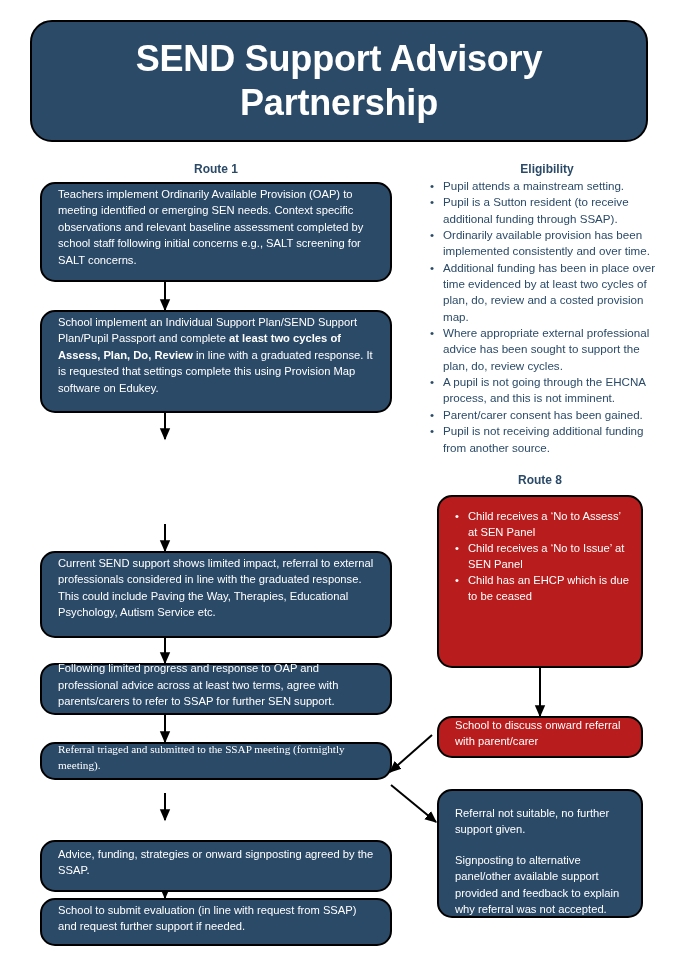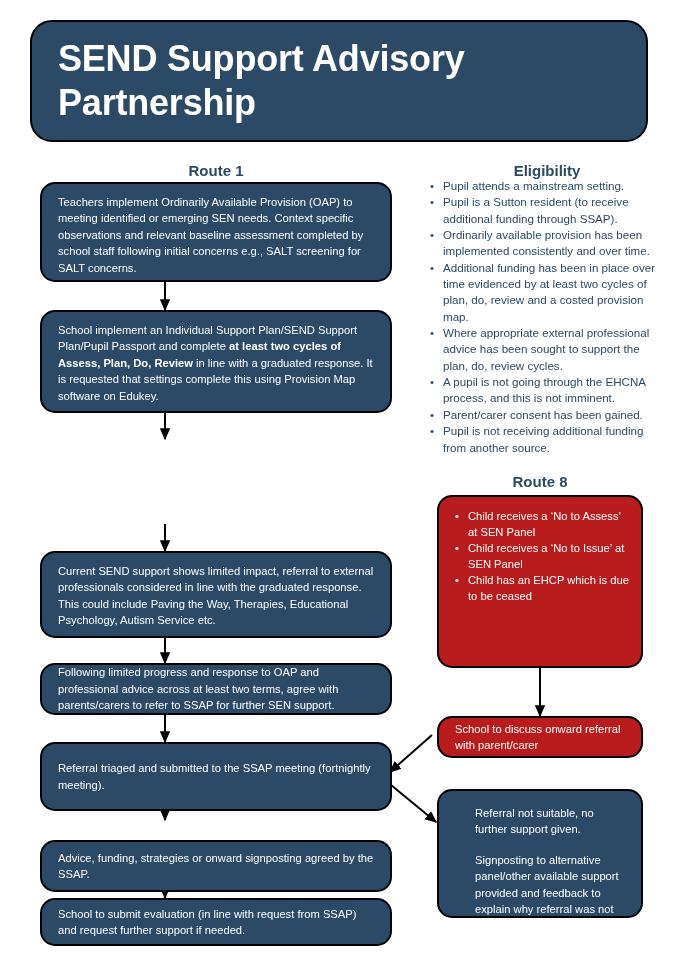--- a/index.html
+++ b/index.html
@@ -41,38 +41,38 @@
     top: 20px;
     width: 618px;
     height: 122px;
     box-sizing: border-box;
     background: #2b4a68;
     border: 2.5px solid #000000;
     border-radius: 22px;
     display: flex;
     align-items: center;
     justify-content: center;
-    text-align: left;
+    text-align: center;
     padding: 0 26px;
   }
   .title-banner .title-text {
     color: #ffffff;
     font-size: 36px;
     font-weight: bold;
     line-height: 1.22;
     letter-spacing: -0.2px;
   }
 
   
   .fbox {
     position: absolute;
     box-sizing: border-box;
     border: 2.5px solid #000000;
     border-radius: 15px;
-    padding: 10px 14px 10px 16px;
+    padding: 2px 14px 10px 16px;
     color: #ffffff;
     font-size: 11.2px;
     line-height: 1.47;
   }
   .fbox.navy { background: #2b4a68; }
   .fbox.pink { background: #b91c1c; }
   .fbox .ln { display: block; }
   .fbox b { font-weight: bold; }
 
   .fbox.vcenter {
@@ -101,21 +101,21 @@
   }
   .box-note {
     margin-top: 14px;
     line-height: 1.45;
   }
 
   
   .col-heading {
     position: absolute;
     color: #2b4a68;
-    font-size: 15px;
+    font-size: 12px;
     font-weight: bold;
     text-align: center;
   }
 
   
   #eligibility-list {
     position: absolute;
     left: 428px;
     top: 178px;
     width: 238px;
@@ -182,21 +182,21 @@
 
 
   <div class="fbox navy" style="left:40px; top:551px; width:352px; height:87px;">
     <span class="ln">Current SEND support shows limited impact, referral to external professionals considered in line with the graduated response. This could include Paving the Way, Therapies, Educational Psychology, Autism Service etc.</span>
   </div>
 
   <div class="fbox navy vcenter" style="left:40px; top:663px; width:352px; height:52px;">
     <span class="ln">Following limited progress and response to OAP and professional advice across at least two terms, agree with parents/carers to refer to SSAP for further SEN support.</span>
   </div>
 
-  <div class="fbox navy vcenter" style="left:40px; top:742px; width:352px; height:69px;">
+  <div class="fbox navy vcenter" style="left:40px; top:742px; width:352px; height:38px;font-family:Liberation Serif, serif;">
     <span class="ln">Referral triaged and submitted to the SSAP meeting (fortnightly meeting).</span>
   </div>
 
   <div class="fbox navy vcenter" style="left:40px; top:820px; width:352px; height:52px;margin-top:20px;">
     <span class="ln">Advice, funding, strategies or onward signposting agreed by the SSAP.</span>
   </div>
 
   <div class="fbox navy vcenter" style="left:40px; top:898px; width:352px; height:48px;">
     <span class="ln">School to submit evaluation (in line with request from SSAP) and request further support if needed.</span>
   </div>
@@ -217,18 +217,18 @@
       <li>Child receives a ‘No to Assess’ at SEN Panel</li>
       <li>Child receives a ‘No to Issue’ at SEN Panel</li>
       <li>Child has an EHCP which is due to be ceased</li>
     </ul>
   </div>
 
   <div class="fbox pink vcenter" style="left:437px; top:716px; width:206px; height:42px;">
     <span class="ln">School to discuss onward referral with parent/carer</span>
   </div>
 
-  <div class="fbox navy" style="left:437px; top:789px; width:206px; height:129px; padding:14px 12px 10px 36px;">
+  <div class="fbox navy" style="left:437px; top:789px; width:206px; height:129px; padding:14px 12px 10px 16px;">
     <span class="ln">Referral not suitable, no further support given.</span>
     <span class="ln" style="display:block; margin-top:14px;">Signposting to alternative panel/other available support provided and feedback to explain why referral was not accepted.</span>
   </div>
 
 </div>
 
 </body></html>

